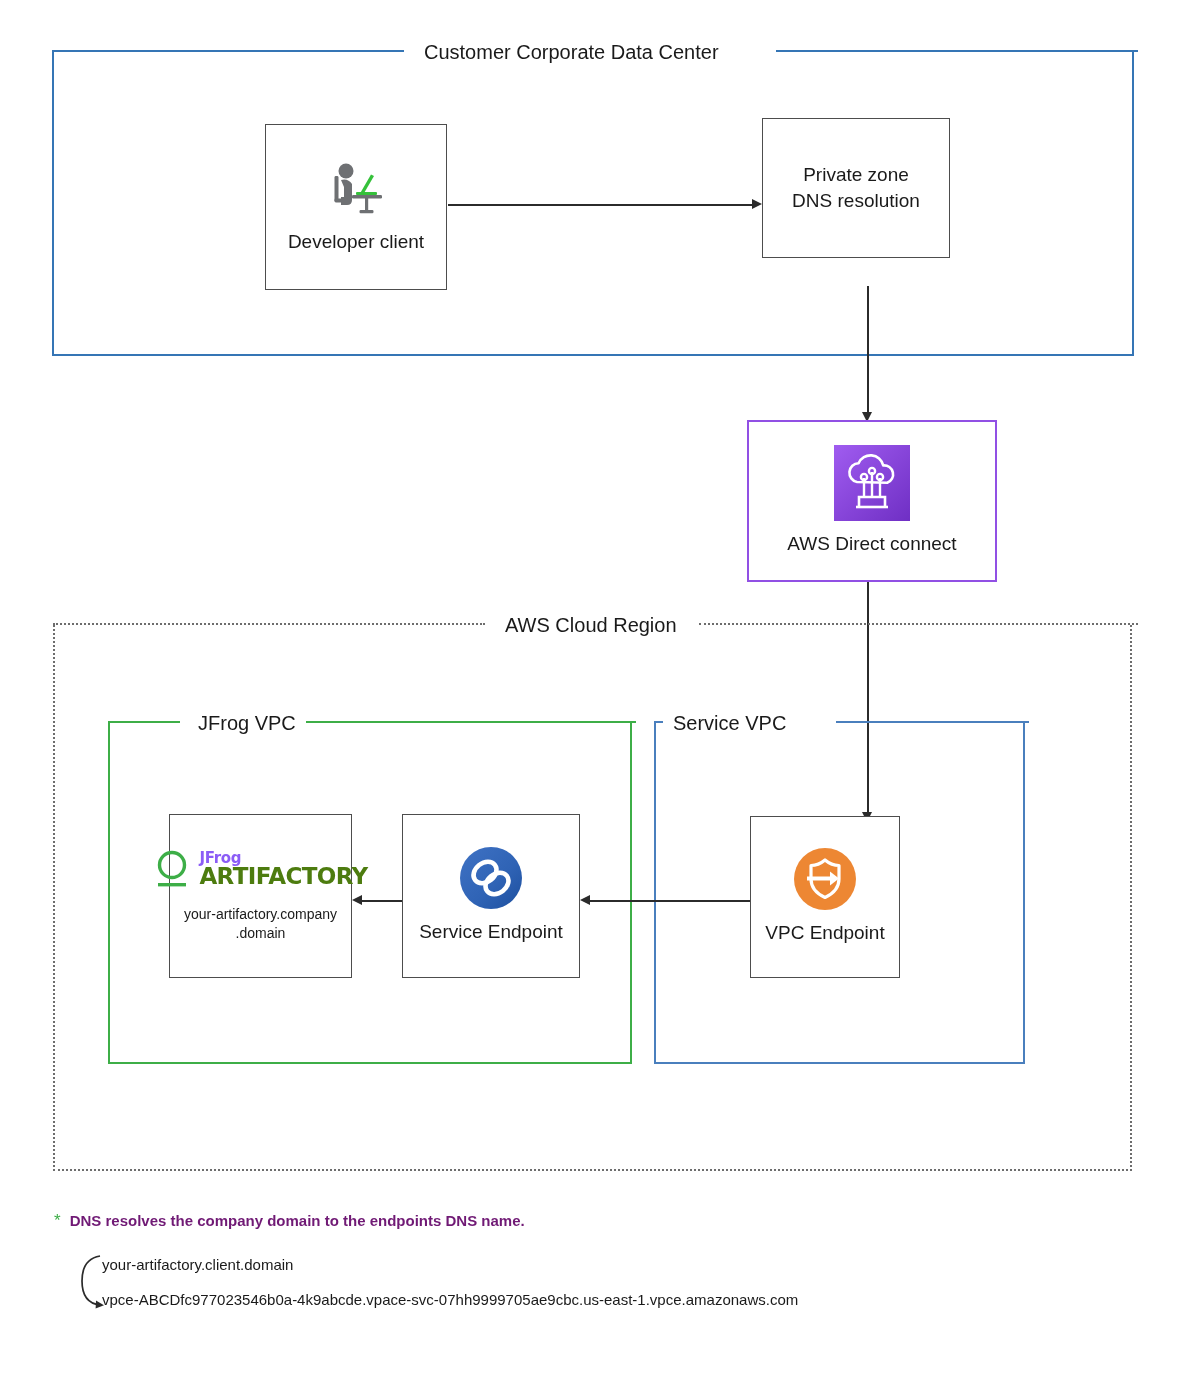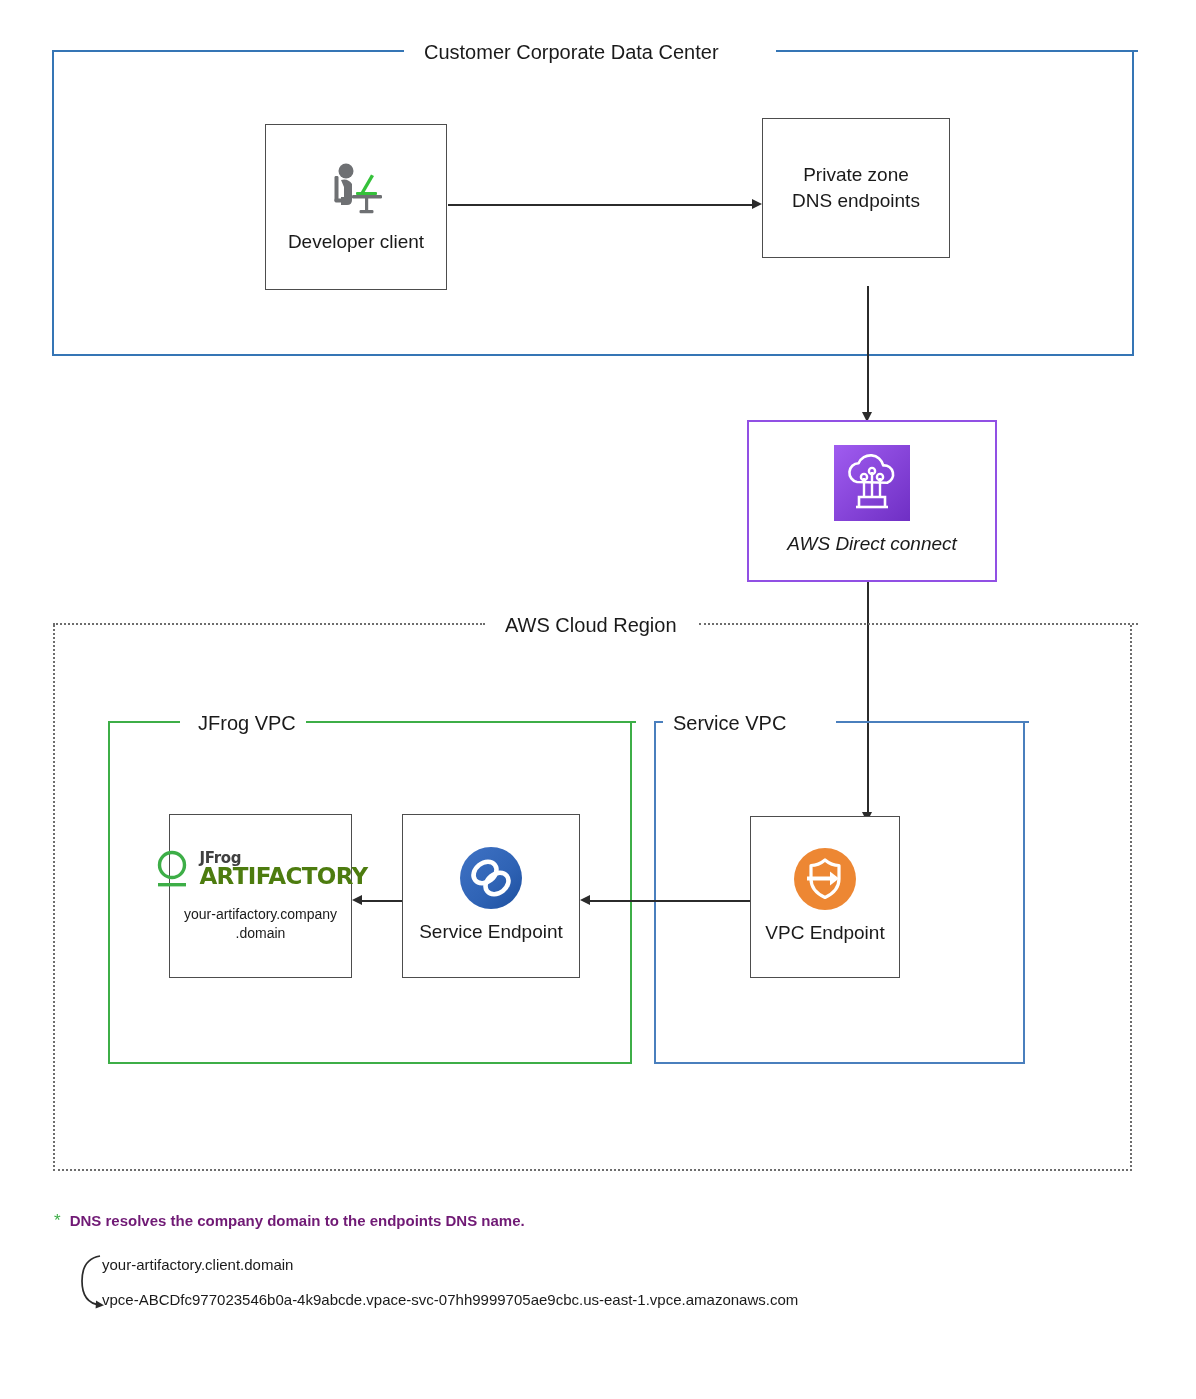--- a/index.html
+++ b/index.html
@@ -86,21 +86,20 @@
     box-sizing: border-box;
     border: 1.5px solid #4d4d4d;
     background: #ffffff;
     display: flex;
     flex-direction: column;
     align-items: center;
     justify-content: center;
   }
   .node.purple-node {
     border: 2.5px solid #9150e4;
-    font-style: italic;
   }
   .node-label {
     font-size: 19px;
     line-height: 26px;
     text-align: center;
     color: #1a1a1a;
   }
   .node-sublabel {
     font-size: 14px;
     line-height: 19px;
@@ -149,21 +148,21 @@
     align-items: center;
     justify-content: center;
   }
   .jfrog-wordmark {
     display: flex;
     flex-direction: column;
     align-items: flex-start;
     margin-left: 6px;
   }
   .jfrog-name {
-    color: #404040;
+    color: #8b5cf6;
     font-weight: bold;
     font-size: 15px;
     line-height: 13px;
     letter-spacing: -0.3px;
     font-family: "DejaVu Sans", sans-serif;
   }
   .jfrog-product {
     color: #4d7c0f;
     font-weight: bold;
     font-size: 23px;
@@ -229,21 +228,21 @@
         <path d="M36 34.5 L47 15.5 L50 17 L39.5 35 Z" fill="#35c13a"></path>
 
         <rect x="32" y="33" width="21" height="3" rx="1" fill="#35c13a"></rect>
       </svg>
     </div>
     <div class="node-label">Developer client</div>
   </div>
 
   <div class="node" style="left:762px; top:118px; width:188px; height:140px;">
     <div class="node-label">Private zone</div>
-    <div class="node-label">DNS endpoints</div>
+    <div class="node-label">DNS resolution</div>
   </div>
 
   <div class="conn conn-h" style="left:448px; top:204px; width:306px;"></div>
   <div class="arrowhead arrow-right" style="left:752px; top:199px;"></div>
 
   <div class="conn conn-v" style="left:867px; top:286px; height:130px;"></div>
   <div class="arrowhead arrow-down" style="left:862px; top:412px;"></div>
 
   <div class="node purple-node" style="left:747px; top:420px; width:250px; height:162px;">
     <div class="node-icon">

